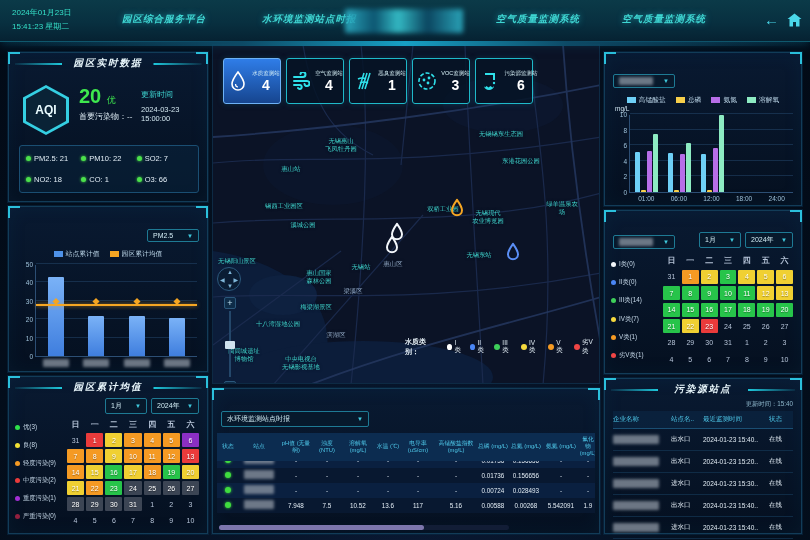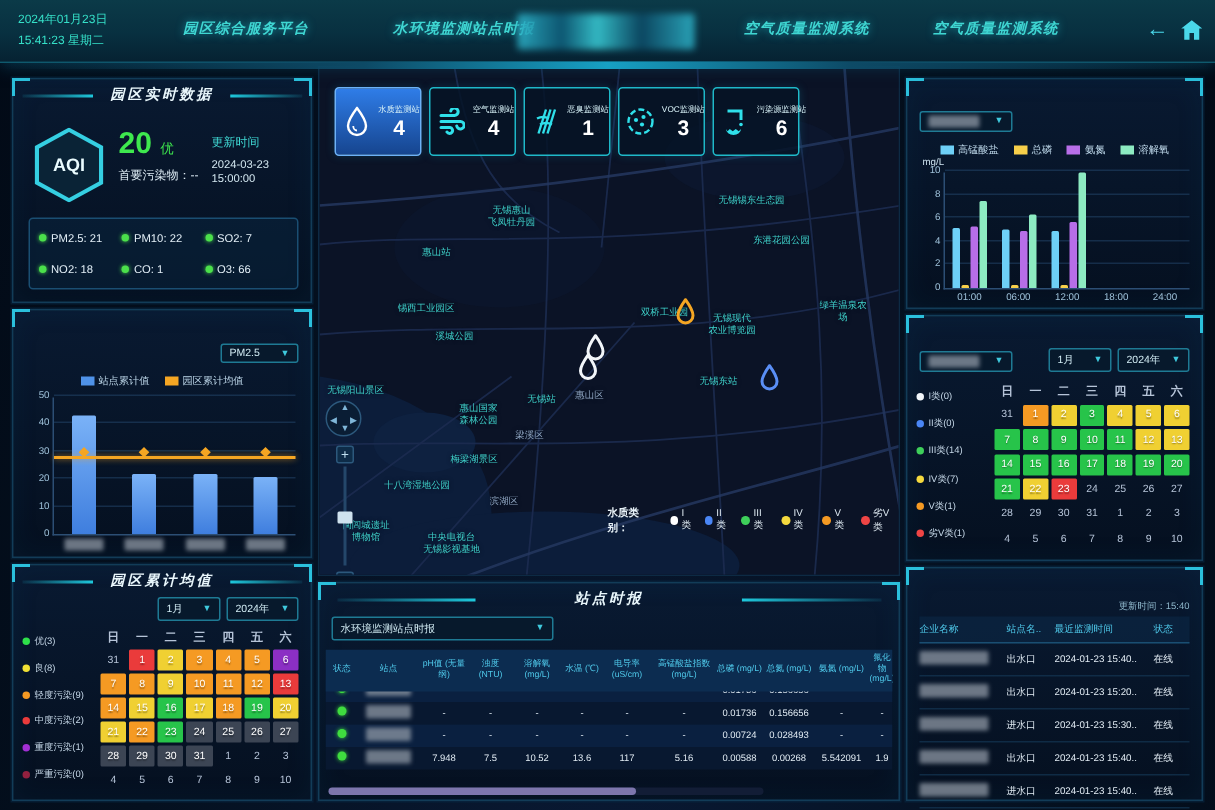--- a/index.html
+++ b/index.html
@@ -505,21 +505,20 @@
   </div>
   <div class="zslider">
     <div class="zbtn" style="top:0">+</div>
     <div class="ztrack"></div>
     <div class="zhandle"></div>
     <div class="zbtn" style="top:84px">−</div>
   </div>
 </div>
 
 <div class="panel" id="hourly">
-  <div class="ptitle">站点时报</div>
   <div class="dd hrow-dd">
     <span>水环境监测站点时报</span>
         <span class="car">▼</span>
   </div>
   <div class="htable">
     <div class="hth" id="hth">
           <div class="c" style="width: 22px;">状态</div>
           <div class="c" style="width: 40px;">站点</div>
           <div class="c" style="width: 34px;">pH值 (无量纲)</div>
           <div class="c" style="width: 28px;">浊度 (NTU)</div>
@@ -744,20 +743,21 @@
           <div class="cal-c cn">6</div>
           <div class="cal-c cn">7</div>
           <div class="cal-c cn">8</div>
           <div class="cal-c cn">9</div>
           <div class="cal-c cn">10</div>
         </div>
       </div>
 </div>
 
 <div class="panel" id="p-poll" style="left:604px; top:378px; width:198px; height:156px;">
+  <div class="ptitle">污染源站点</div>
   <div class="pup">更新时间：15:40</div>
   <div class="ptab" id="ptab">
         <div class="ptr hd">
           <div class="c" style="width: 58px;">企业名称</div>
           <div class="c" style="width: 32px;">站点名..</div>
           <div class="c" style="width: 66px;">最近监测时间</div>
           <div class="c" style="width: 26px;">状态</div>
         </div>
         <div class="ptr">
           <div class="c" style="width: 58px;"><span class="blur" style="width:46px;height:9px;"></span></div>

